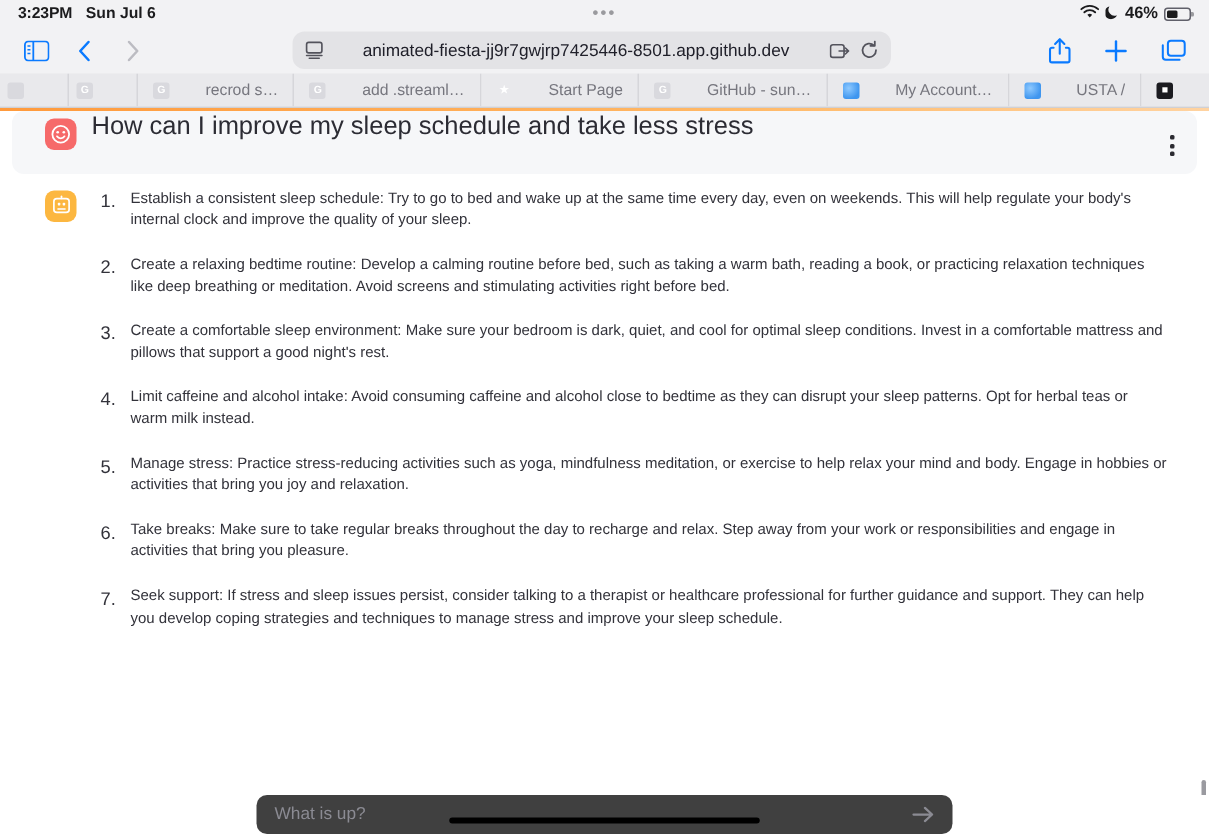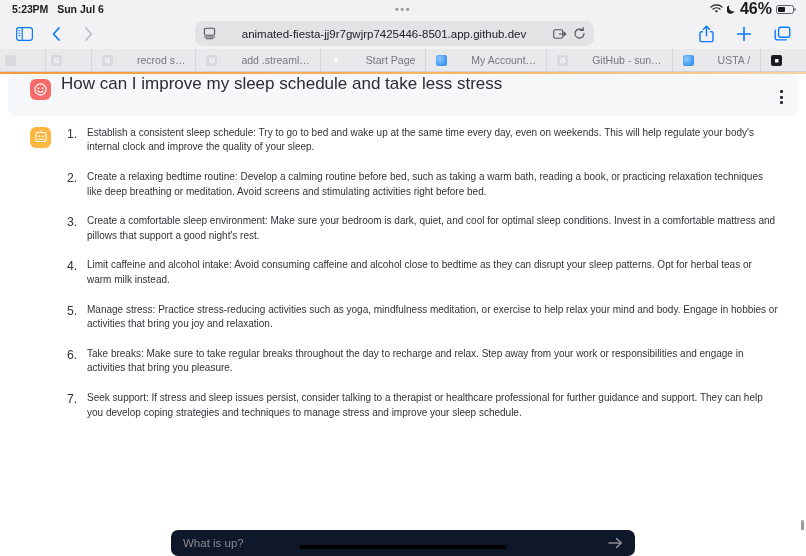--- a/index.html
+++ b/index.html
@@ -25,21 +25,21 @@
   .sb-time { letter-spacing: -0.1px; }
   .sb-date { font-weight: 600; }
   .sb-center {
     position: absolute; left: 50%; top: 50%;
     transform: translate(-50%, -50%);
     letter-spacing: 1.5px; color: #9a9a9e; font-size: 11px;
   }
   .sb-right {
     margin-left: auto;
     display: flex; align-items: center; gap: 4px;
-    font-size: 16px;
+    font-size: 11px;
   }
   .batt {
     width: 18px; height: 9px;
     border: 1px solid #60606a; border-radius: 2.5px;
     position: relative; display: inline-block;
   }
   .batt::after {
     content: ""; position: absolute; right: -2.5px; top: 2.5px;
     width: 1.5px; height: 3px; background: #9a9a9e; border-radius: 0 1px 1px 0;
   }
@@ -190,21 +190,21 @@
   
   .composer-wrap {
     position: absolute; left: 0; right: 0; bottom: 0;
     padding: 0 12px 0 12px;
     background: #ffffff;
   }
   .composer {
     margin: 0 auto;
     width: 464px;
     height: 26px;
-    background: #0f172a;
+    background: #404040;
     border-radius: 7px;
     display: flex; align-items: center;
     padding: 0 12px;
     position: relative;
   }
   .composer .ph {
     font-size: 11.5px; color: #8b8b93;
   }
   .send-arrow {
     margin-left: auto; color: #8b8b93;
@@ -225,21 +225,21 @@
     width: 207px; height: 4px;
     background: #000; border-radius: 3px;
     z-index: 20;
   }
 </style>
 </head>
 <body>
 
 <div class="statusbar">
   <div class="sb-left">
-    <span class="sb-time">5:23PM</span>
+    <span class="sb-time">3:23PM</span>
     <span class="sb-date">Sun Jul 6</span>
   </div>
   <div class="sb-center">•••</div>
   <div class="sb-right">
     <span>
       <svg width="13" height="10" viewBox="0 0 13 10">
         <path d="M6.5 8.6 L4.9 6.9a2.4 2.4 0 0 1 3.2 0z" fill="#1b1b1d"></path>
         <path d="M2.9 5.2a5.3 5.3 0 0 1 7.2 0" stroke="#1b1b1d" stroke-width="1.25" fill="none" stroke-linecap="round"></path>
         <path d="M0.9 3.1a8.3 8.3 0 0 1 11.2 0" stroke="#1b1b1d" stroke-width="1.25" fill="none" stroke-linecap="round"></path>
       </svg>
@@ -340,26 +340,26 @@
     </div>
     <div class="tab">
       <span class="favicon fav-g">G</span>
       <span class="tab-label">add .streaml…</span>
     </div>
     <div class="tab">
       <span class="favicon fav-star">★</span>
       <span class="tab-label">Start Page</span>
     </div>
     <div class="tab">
+      <span class="favicon fav-g">G</span>
+      <span class="tab-label">GitHub - sun…</span>
+    </div>
+    <div class="tab">
       <span class="favicon fav-blue"></span>
       <span class="tab-label">My Account…</span>
-    </div>
-    <div class="tab">
-      <span class="favicon fav-g">G</span>
-      <span class="tab-label">GitHub - sun…</span>
     </div>
     <div class="tab">
       <span class="favicon fav-blue"></span>
       <span class="tab-label">USTA /</span>
     </div>
     <div class="tab">
       <span class="favicon fav-dark">■</span>
       <span class="tab-label">Devpost</span>
     </div>
     <div class="tab active">

